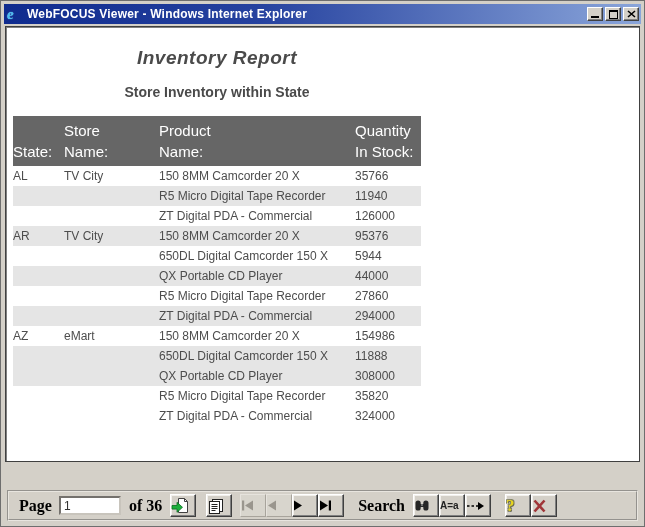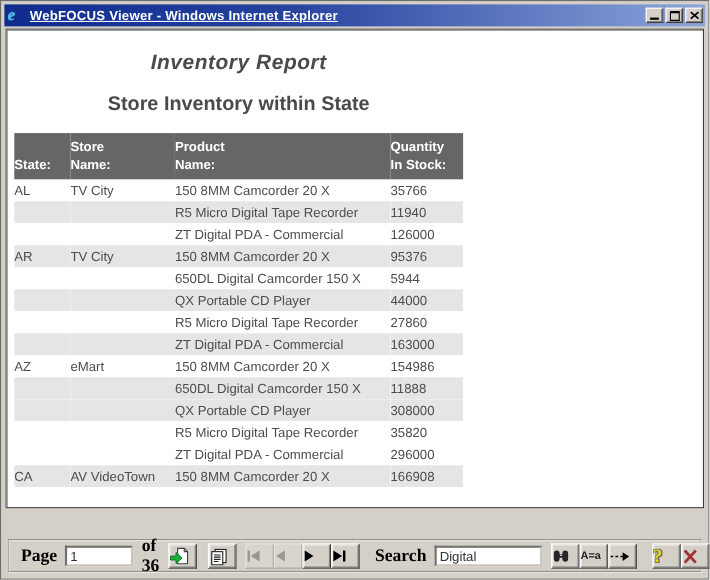--- a/index.html
+++ b/index.html
@@ -35,21 +35,20 @@
   .ie-logo{
     width:15px;height:15px;flex:0 0 15px;
     font:italic bold 15px/14px "Liberation Serif",serif;
     color:#49bdf0;text-shadow:0 0 1px #9adcf8;
   }
   .title-text{
     color:#fff;font-weight:bold;font-size:12px;
     margin-left:5px;flex:1;
     white-space:nowrap;overflow:hidden;
     letter-spacing:.2px;
-    text-decoration:underline;
   }
   .winbtn{
     width:16px;height:14px;margin-left:2px;
     background:var(--toolbar-bg);
     border:1px solid;border-color:#fff #404040 #404040 #fff;
     box-shadow:inset -1px -1px 0 #808080;
     display:flex;align-items:flex-end;justify-content:center;
     cursor:default;position:relative;
   }
   .glyph-min{width:8px;height:2px;background:#000;margin:0 0 2px 0;}
@@ -66,30 +65,30 @@
     overflow:hidden;
   }
   .report{width:417px;padding:20px 0 0 7px;}
   .rpt-title{
     width:408px;text-align:center;
     font-style:italic;font-weight:bold;font-size:19px;
     color:#4a4a4a;letter-spacing:.5px;
   }
   .rpt-subtitle{
     width:408px;text-align:center;
-    font-weight:bold;font-size:18px;color:#4a4a4a;
+    font-weight:bold;font-size:14px;color:#4a4a4a;
     margin-top:15px;
   }
   table.inv{
     margin-top:16px;width:408px;
     border-collapse:collapse;table-layout:fixed;
   }
   table.inv th{
     background:var(--table-header-bg);color:#fff;
-    font-size:12px;font-weight:bold;text-align:left;
+    font-size:15px;font-weight:normal;text-align:left;
     vertical-align:bottom;padding:4px 0 4px 0;line-height:1.4;
   }
   col.c-state{width:51px;} col.c-store{width:95px;}
   col.c-product{width:196px;} col.c-qty{width:66px;}
   th.state,td.state{padding-left:10px;}
   th.qty,td.qty{text-align:left;padding-right:13px;}
   table.inv td{
     font-size:12px;color:var(--table-text);
     height:20px;padding:0;white-space:nowrap;overflow:hidden;
   }
@@ -234,21 +233,21 @@
             <tr>
           <td class="state"></td>
           <td></td>
           <td>R5 Micro Digital Tape Recorder</td>
           <td class="qty">27860</td>
         </tr>
             <tr class="alt">
           <td class="state"></td>
           <td></td>
           <td>ZT Digital PDA - Commercial</td>
-          <td class="qty">163000</td>
+          <td class="qty">294000</td>
         </tr>
             <tr>
           <td class="state">AZ</td>
           <td>eMart</td>
           <td>150 8MM Camcorder 20 X</td>
           <td class="qty">154986</td>
         </tr>
             <tr class="alt">
           <td class="state"></td>
           <td></td>
@@ -264,27 +263,21 @@
             <tr>
           <td class="state"></td>
           <td></td>
           <td>R5 Micro Digital Tape Recorder</td>
           <td class="qty">35820</td>
         </tr>
             <tr>
           <td class="state"></td>
           <td></td>
           <td>ZT Digital PDA - Commercial</td>
-          <td class="qty">296000</td>
-        </tr>
-            <tr class="alt">
-          <td class="state">CA</td>
-          <td>AV VideoTown</td>
-          <td>150 8MM Camcorder 20 X</td>
-          <td class="qty">166908</td>
+          <td class="qty">324000</td>
         </tr>
           </tbody>
       </table>
 
     </div>
   </div>
 
   <div class="toolbar">
     <div class="tray">
       <span class="lbl">Page</span>
@@ -328,21 +321,20 @@
       </button>
       <button class="tbtn">
         <svg width="13" height="11" viewBox="0 0 13 11">
           <polygon points="1,0.5 1,10.5 9,5.5" fill="#000"></polygon>
           <rect x="9.8" y="0.5" width="2.2" height="10" fill="#000"></rect>
         </svg>
       </button>
 
       <span class="sp14"></span>
       <span class="lbl">Search</span>
-      <input class="tb-input inp-search" type="text" value="Digital" style="">
 
       <span class="sp8"></span>
       <button class="tbtn">
         <svg width="16" height="13" viewBox="0 0 16 13">
           <path d="M1.5 4 a2.6 2.6 0 0 1 5.2 0 v1 h2.6 v-1 a2.6 2.6 0 0 1 5.2 0 v5 a2.6 2.6 0 0 1 -5.2 0 v-1 h-2.6 v1 a2.6 2.6 0 0 1 -5.2 0 z" fill="#262626"></path>
           <path d="M7.3 6 h1.4" stroke="#fff" stroke-width="1"></path>
         </svg>
       </button>
       <button class="tbtn">
         <span class="matchcase">A=a</span>

